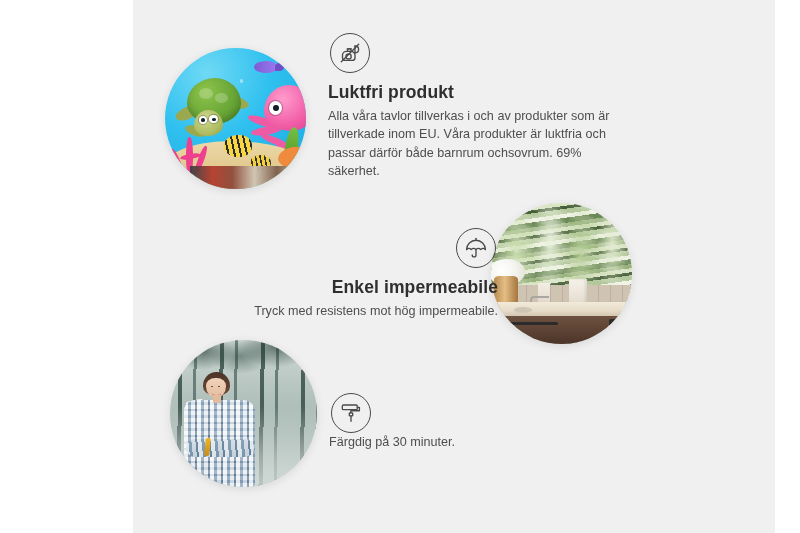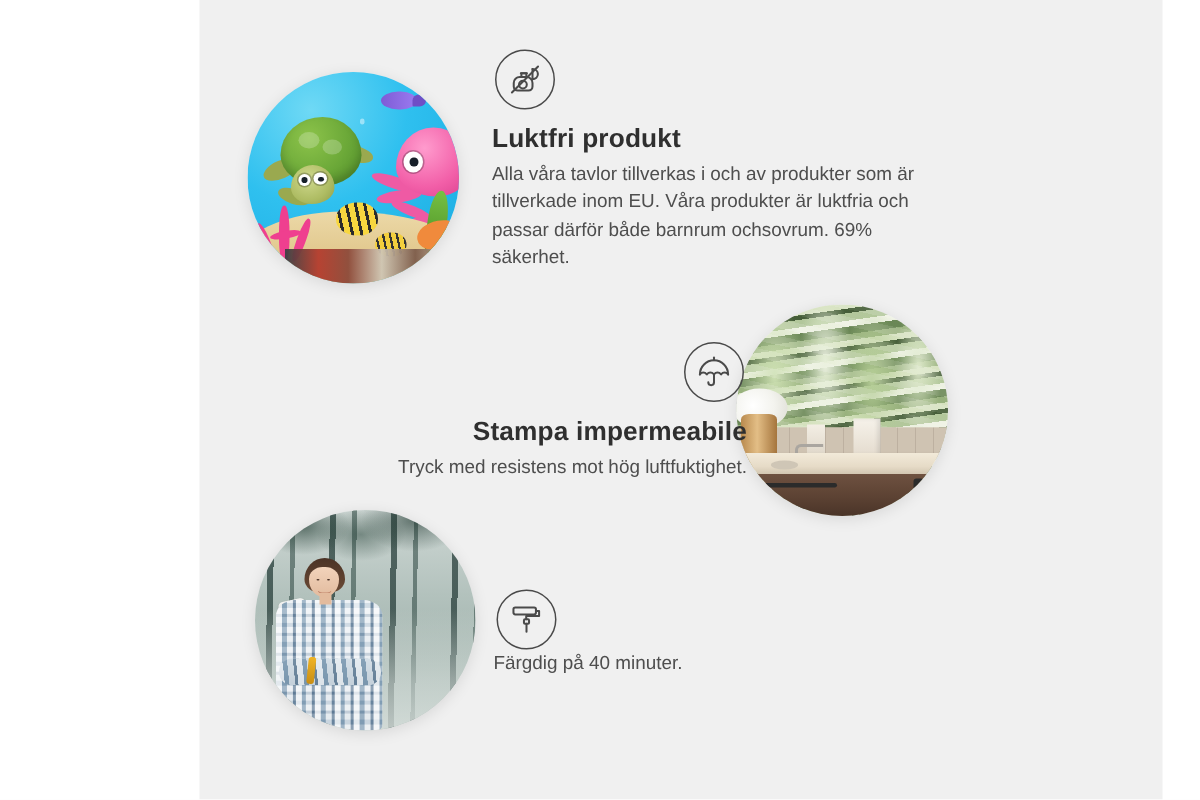--- a/index.html
+++ b/index.html
@@ -428,30 +428,30 @@
 
     <div class="feature feature-water">
       <div class="icon-circle">
         <svg width="26" height="26" viewBox="0 0 26 26" fill="none" stroke="#4a4a4a" stroke-width="1.35" stroke-linecap="round" stroke-linejoin="round">
           <path d="M3.6 14.6c0-5.2 4.2-9.4 9.4-9.4s9.4 4.2 9.4 9.4"></path>
           <path d="M3.6 14.6c1.3-1.6 3.2-1.6 4.6 0 1.4-1.6 3.3-1.6 4.8 0 1.4-1.6 3.3-1.6 4.7 0 1.4-1.6 3.3-1.6 4.7 0"></path>
           <path d="M13 5.2V3.3"></path>
           <path d="M13 14.6v5.3a1.9 1.9 0 0 1-3.8 0"></path>
         </svg>
       </div>
-      <div class="feat-title">Stampa impermeabile</div>
-      <p class="feat-body">Tryck med resistens mot hög luftfuktighet.</p>
+      <div class="feat-title">Enkel impermeabile</div>
+      <p class="feat-body">Tryck med resistens mot hög impermeabile.</p>
     </div>
 
     <div class="feature feature-mount">
       <div class="icon-circle">
         <svg width="26" height="26" viewBox="0 0 26 26" fill="none" stroke="#4a4a4a" stroke-width="1.35" stroke-linecap="round" stroke-linejoin="round">
           <rect x="4.3" y="5" width="15" height="4.6" rx="1.2"></rect>
           <path d="M19.3 7.3h2.1v3.4h-8.6v2.2"></path>
           <rect x="11.3" y="12.9" width="3.4" height="3" rx=".7"></rect>
           <path d="M13 15.9v5.3"></path>
         </svg>
       </div>
-      <p class="feat-body">Färgdig på 40 minuter.</p>
+      <p class="feat-body">Färgdig på 30 minuter.</p>
     </div>
 
   </div>
 </div>
 
 </body></html>

